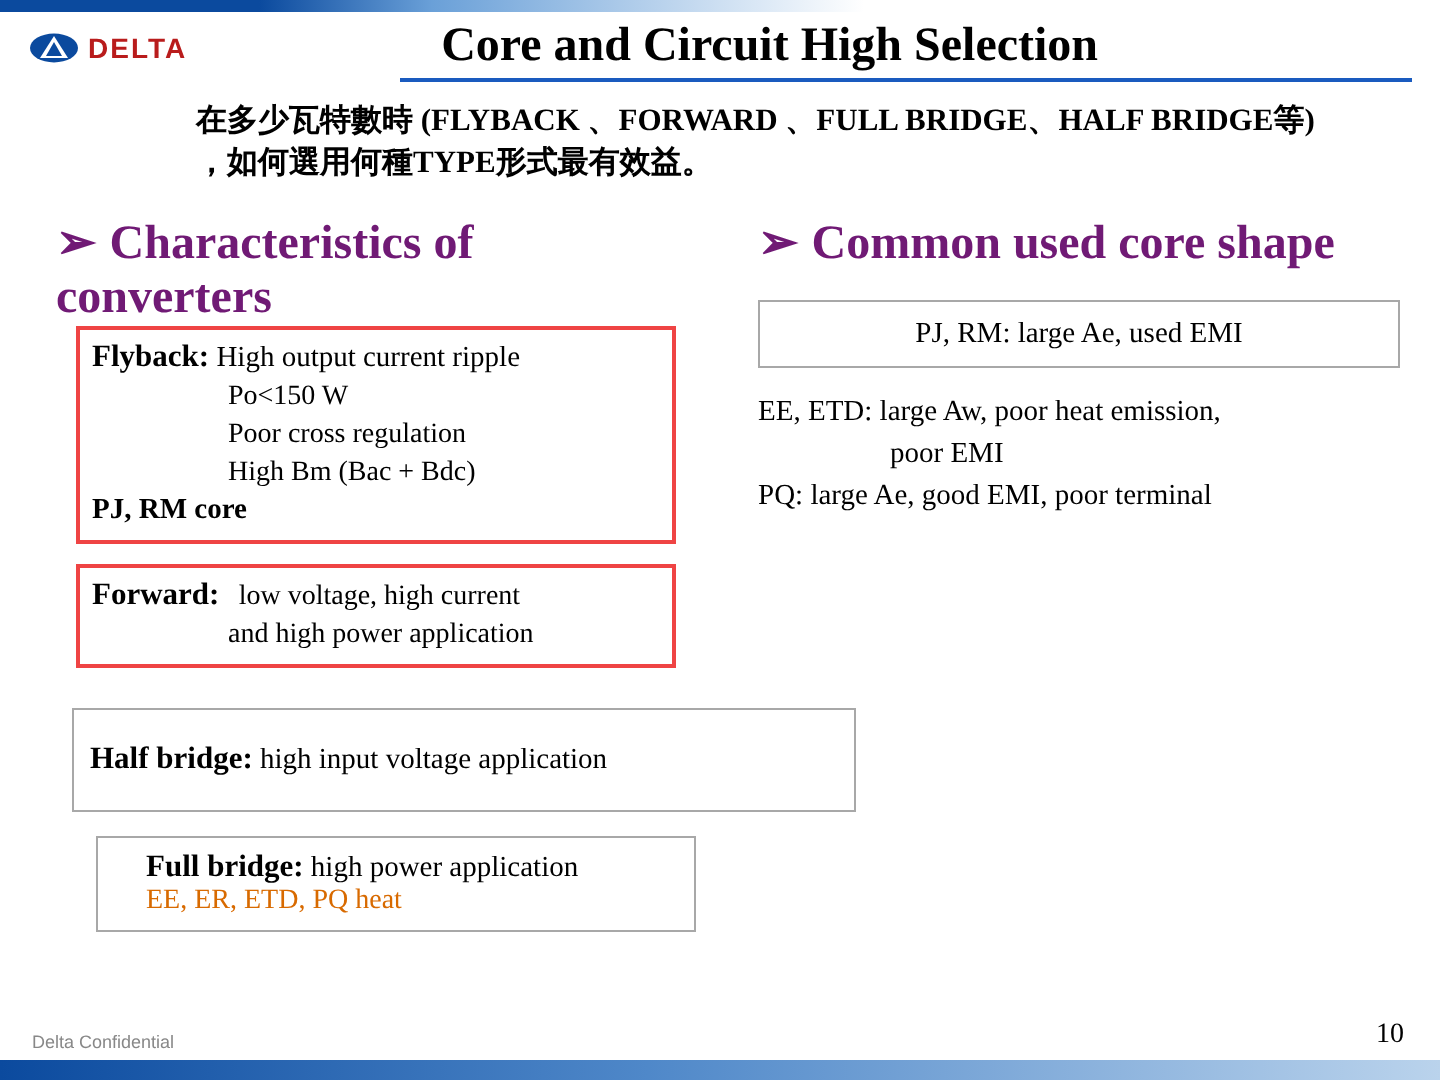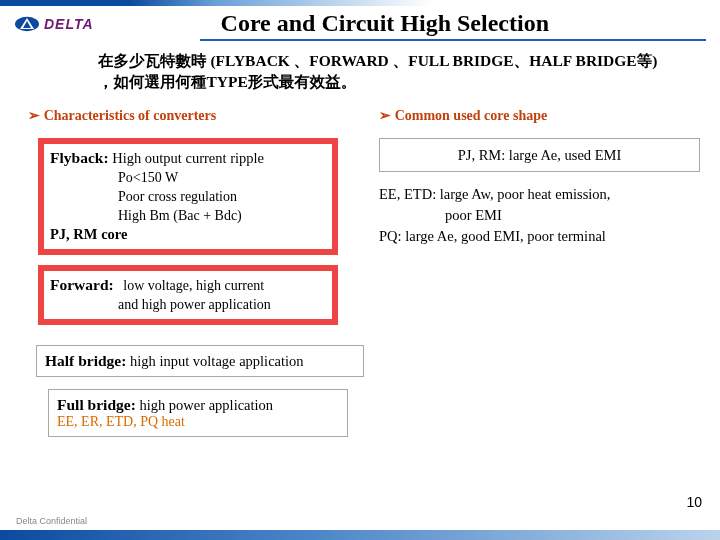--- a/index.html
+++ b/index.html
@@ -30,22 +30,21 @@
     width: 26px;
     height: 16px;
     position: relative;
   }
   .logo-mark svg { display: block; }
   .logo-text {
     font-family: Arial, sans-serif;
     font-weight: 900;
     letter-spacing: 1px;
     font-size: 14px;
-    color: #701a75;
-    font-style: italic;
+    color: #b91c1c;
   }
   .title {
     flex: 1;
     text-align: center;
     font-size: 24px;
     font-weight: bold;
     color: #000;
     padding-right: 40px;
   }
   .title-underline {
@@ -60,27 +59,27 @@
     line-height: 1.35;
   }
   .content {
     padding: 14px 20px 0 28px;
     display: flex;
     gap: 30px;
   }
   .col { flex: 1; }
   .section-head {
     font-weight: bold;
-    font-size: 14px;
-    margin-bottom: 14px;
-    color: #c2410c;
+    font-size: 24px;
+    margin-bottom: 0;
+    color: #701a75;
   }
   .arrow { font-family: Arial; }
   .box {
-    border: 6px solid #ef4444;
+    border: 2px solid #ef4444;
     padding: 4px 6px 4px 6px;
     margin: 0 0 10px 10px;
     font-size: 14.5px;
     line-height: 1.35;
     max-width: 300px;
   }
   .box2 {
     border: 1px solid #a8a8a8;
     padding: 6px 8px;
     margin: 14px 0 12px 0;
@@ -91,48 +90,48 @@
     font-size: 14.5px;
     line-height: 1.45;
     margin-top: 12px;
   }
   .lead { font-weight: bold; font-size: 15.5px; }
   .sub { font-size: 14px; margin-left: 68px; }
   .sub-fwd { font-size: 14px; margin-left: 6px; }
   .half-row {
     border: 1px solid #a8a8a8;
     margin: 10px 0 0 36px;
-    padding: 6px 8px;
-    font-size: 14.5px;
-    width: 328px;
+    padding: 16px 8px;
+    font-size: 14.5px;
+    width: 392px;
   }
   .full-row {
     border: 1px solid #a8a8a8;
     margin: 12px 0 0 48px;
-    padding: 6px 8px;
+    padding: 6px 24px;
     font-size: 14.5px;
     width: 300px;
   }
   .footer-band {
     position: absolute;
     left: 0; right: 0; bottom: 0;
     height: 20px;
   }
   .footer-band .grad {
     position: absolute;
     left: 0; right: 0; bottom: 0;
     height: 10px;
     background: linear-gradient(to right, #0b4a9e 0%, #4f88c9 45%, #bad3ec 100%);
   }
   .footer-num {
     position: absolute;
     right: 18px;
-    bottom: 30px;
+    bottom: 14px;
     font-size: 14px;
-    font-family: Liberation Sans, sans-serif;
+    font-family: Liberation Serif, serif;
   }
   .confidential {
     position: absolute;
     left: 16px;
     bottom: 14px;
     font-size: 9px;
     font-family: Arial, sans-serif;
     color: #888;
   }
   .orange { color: #d86a00; }

